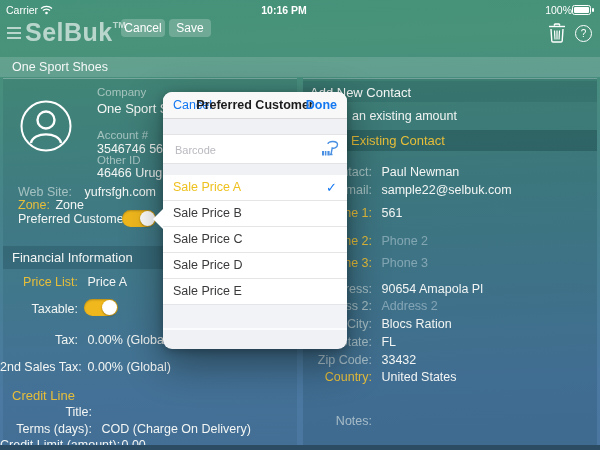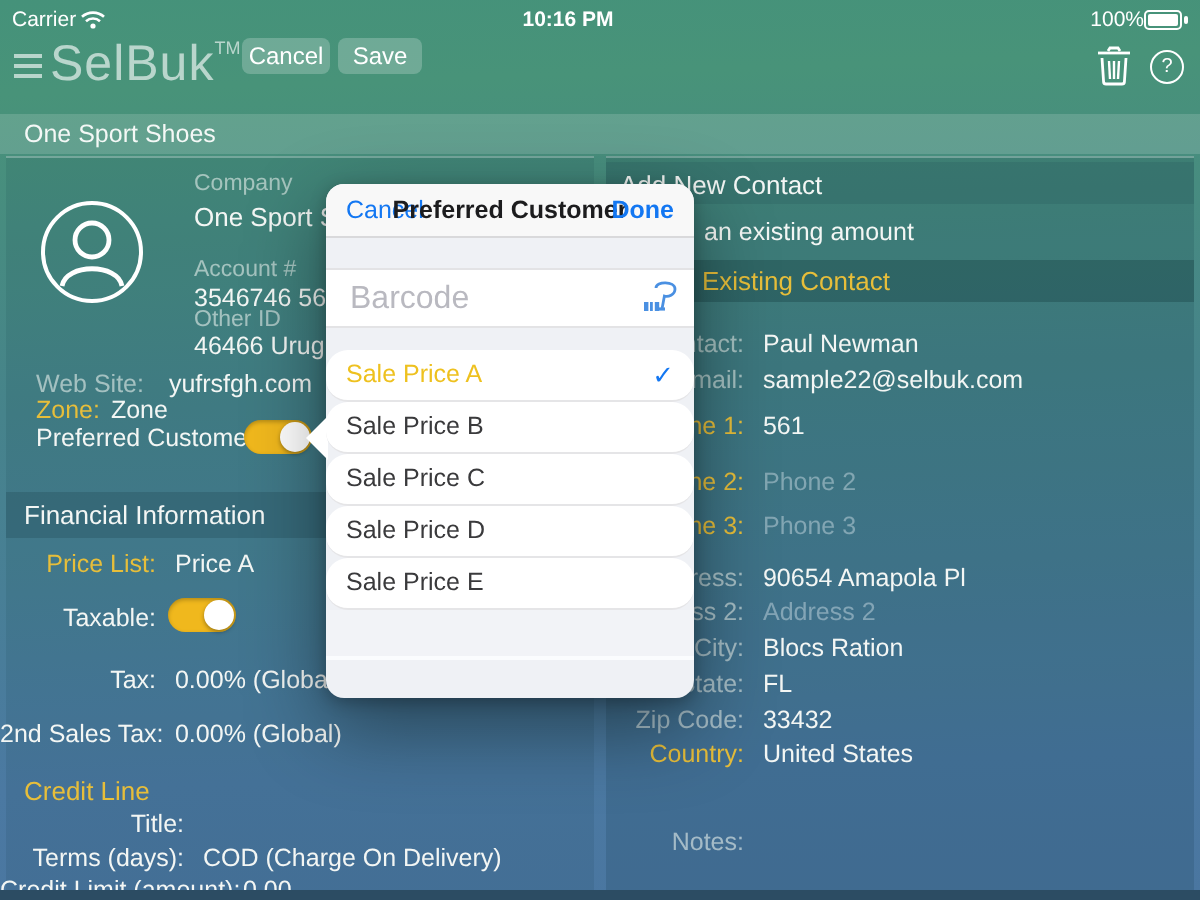--- a/index.html
+++ b/index.html
@@ -18,21 +18,21 @@
   .lrow{position:absolute;white-space:nowrap;font-size:12.5px;}
   .lrow .l{display:inline-block;text-align:right;vertical-align:top;}
   .lrow .v{margin-left:6px;}
   .w78{width:78px;} .w92{width:92px;} .w112{width:112px;} .w69{width:69px;}
 
   
   .statusbar{position:absolute;left:0;top:0;width:600px;height:20px;color:#fff;}
   .statusbar .time{position:absolute;left:0;top:4px;width:568px;text-align:center;font-size:10.5px;font-weight:700;}
   .navbtn{position:absolute;top:19px;height:18px;line-height:18px;text-align:center;
     background:rgba(255,255,255,0.22);border-radius:4px;color:#fff;font-size:12px;cursor:pointer;}
-  .logo{position:absolute;left:7px;top:18px;color:rgba(255,255,255,0.62);font-size:25px;font-weight:400;letter-spacing:0.5px;}
+  .logo{position:absolute;left:7px;top:18px;color:rgba(255,255,255,0.62);font-size:25px;font-weight:700;letter-spacing:0.5px;}
   .logo .tm{font-size:9px;vertical-align:13px;letter-spacing:0;}
   .hamb{position:absolute;left:7px;top:27px;width:14px;}
   .hamb div{height:2px;background:rgba(255,255,255,0.62);margin-bottom:3px;}
   .subbar{position:absolute;left:0;top:57px;width:600px;height:20px;background:rgba(255,255,255,0.15);}
   .subbar span{position:absolute;left:12px;top:3px;font-size:12.5px;color:#f4f8f6;}
 
   
   .panel{position:absolute;top:78px;height:367px;width:294px;border-top:1px solid rgba(255,255,255,0.28);}
   .panel.left{left:3px;background:rgba(12,48,60,0.10);}
   .panel.right{left:303px;background:rgba(12,48,60,0.16);}
@@ -48,25 +48,25 @@
     box-shadow:0 14px 40px rgba(0,0,0,0.42),0 2px 8px rgba(0,0,0,0.25);overflow:visible;}
   .pop-clip{position:absolute;inset:0;border-radius:9px;overflow:hidden;}
   .pop-arrow{position:absolute;left:-10px;top:116px;width:0;height:0;
     border-top:11px solid transparent;border-bottom:11px solid transparent;border-right:11px solid #ffffff;}
   .pop-head{position:relative;height:26px;background:#f8f8f8;border-bottom:1px solid #d9d9db;}
   .pop-head .ttl{position:absolute;left:0;top:0;width:100%;text-align:center;line-height:26px;font-size:12.5px;font-weight:700;color:#1c1c1e;}
   .pop-head .cnl{position:absolute;left:10px;top:0;line-height:26px;font-size:12.5px;color:#1377f2;cursor:pointer;}
   .pop-head .dn{position:absolute;right:10px;top:0;line-height:26px;font-size:12.5px;font-weight:700;color:#1377f2;cursor:pointer;}
   .pop-spacer15{height:15px;} .pop-spacer11{height:11px;}
   .barcode-row{position:relative;height:28px;background:#fff;border-top:1px solid #e3e3e5;border-bottom:1px solid #e3e3e5;}
-  .barcode-row input{position:absolute;left:10px;top:4px;width:130px;height:20px;border:0;outline:0;font-size:16px;
+  .barcode-row input{position:absolute;left:10px;top:4px;width:130px;height:20px;border:0;outline:0;font-size:11px;
     font-family:"Liberation Sans","DejaVu Sans",sans-serif;color:#333;background:transparent;}
   .barcode-row input::placeholder{color:#b9b9c0;}
   .scan-icon{position:absolute;right:7px;top:4px;width:20px;height:20px;cursor:pointer;}
-  .opt{position:relative;height:25px;background:#fff;border-bottom:1px solid #e5e5e7;font-size:12.5px;line-height:25px;color:#3a3a3c;cursor:pointer;border-radius:11px;}
+  .opt{position:relative;height:25px;background:#fff;border-bottom:1px solid #e5e5e7;font-size:12.5px;line-height:25px;color:#3a3a3c;cursor:pointer;}
   .opt span.lab{margin-left:10px;}
   .opt.sel span.lab{color:#eec11f;}
   .opt .chk{position:absolute;right:10px;top:0;color:#1377f2;font-weight:700;font-size:13px;}
   .empty-row{height:23px;background:#f2f3f7;border-bottom:2px solid #fbfcfe;}
 
   .helpicon{position:absolute;left:575px;top:25px;width:15px;height:15px;border:1.6px solid #fff;border-radius:50%;
     color:#fff;font-size:10px;text-align:center;line-height:15px;cursor:pointer;}
   svg{display:block;}
 </style>
 </head>

